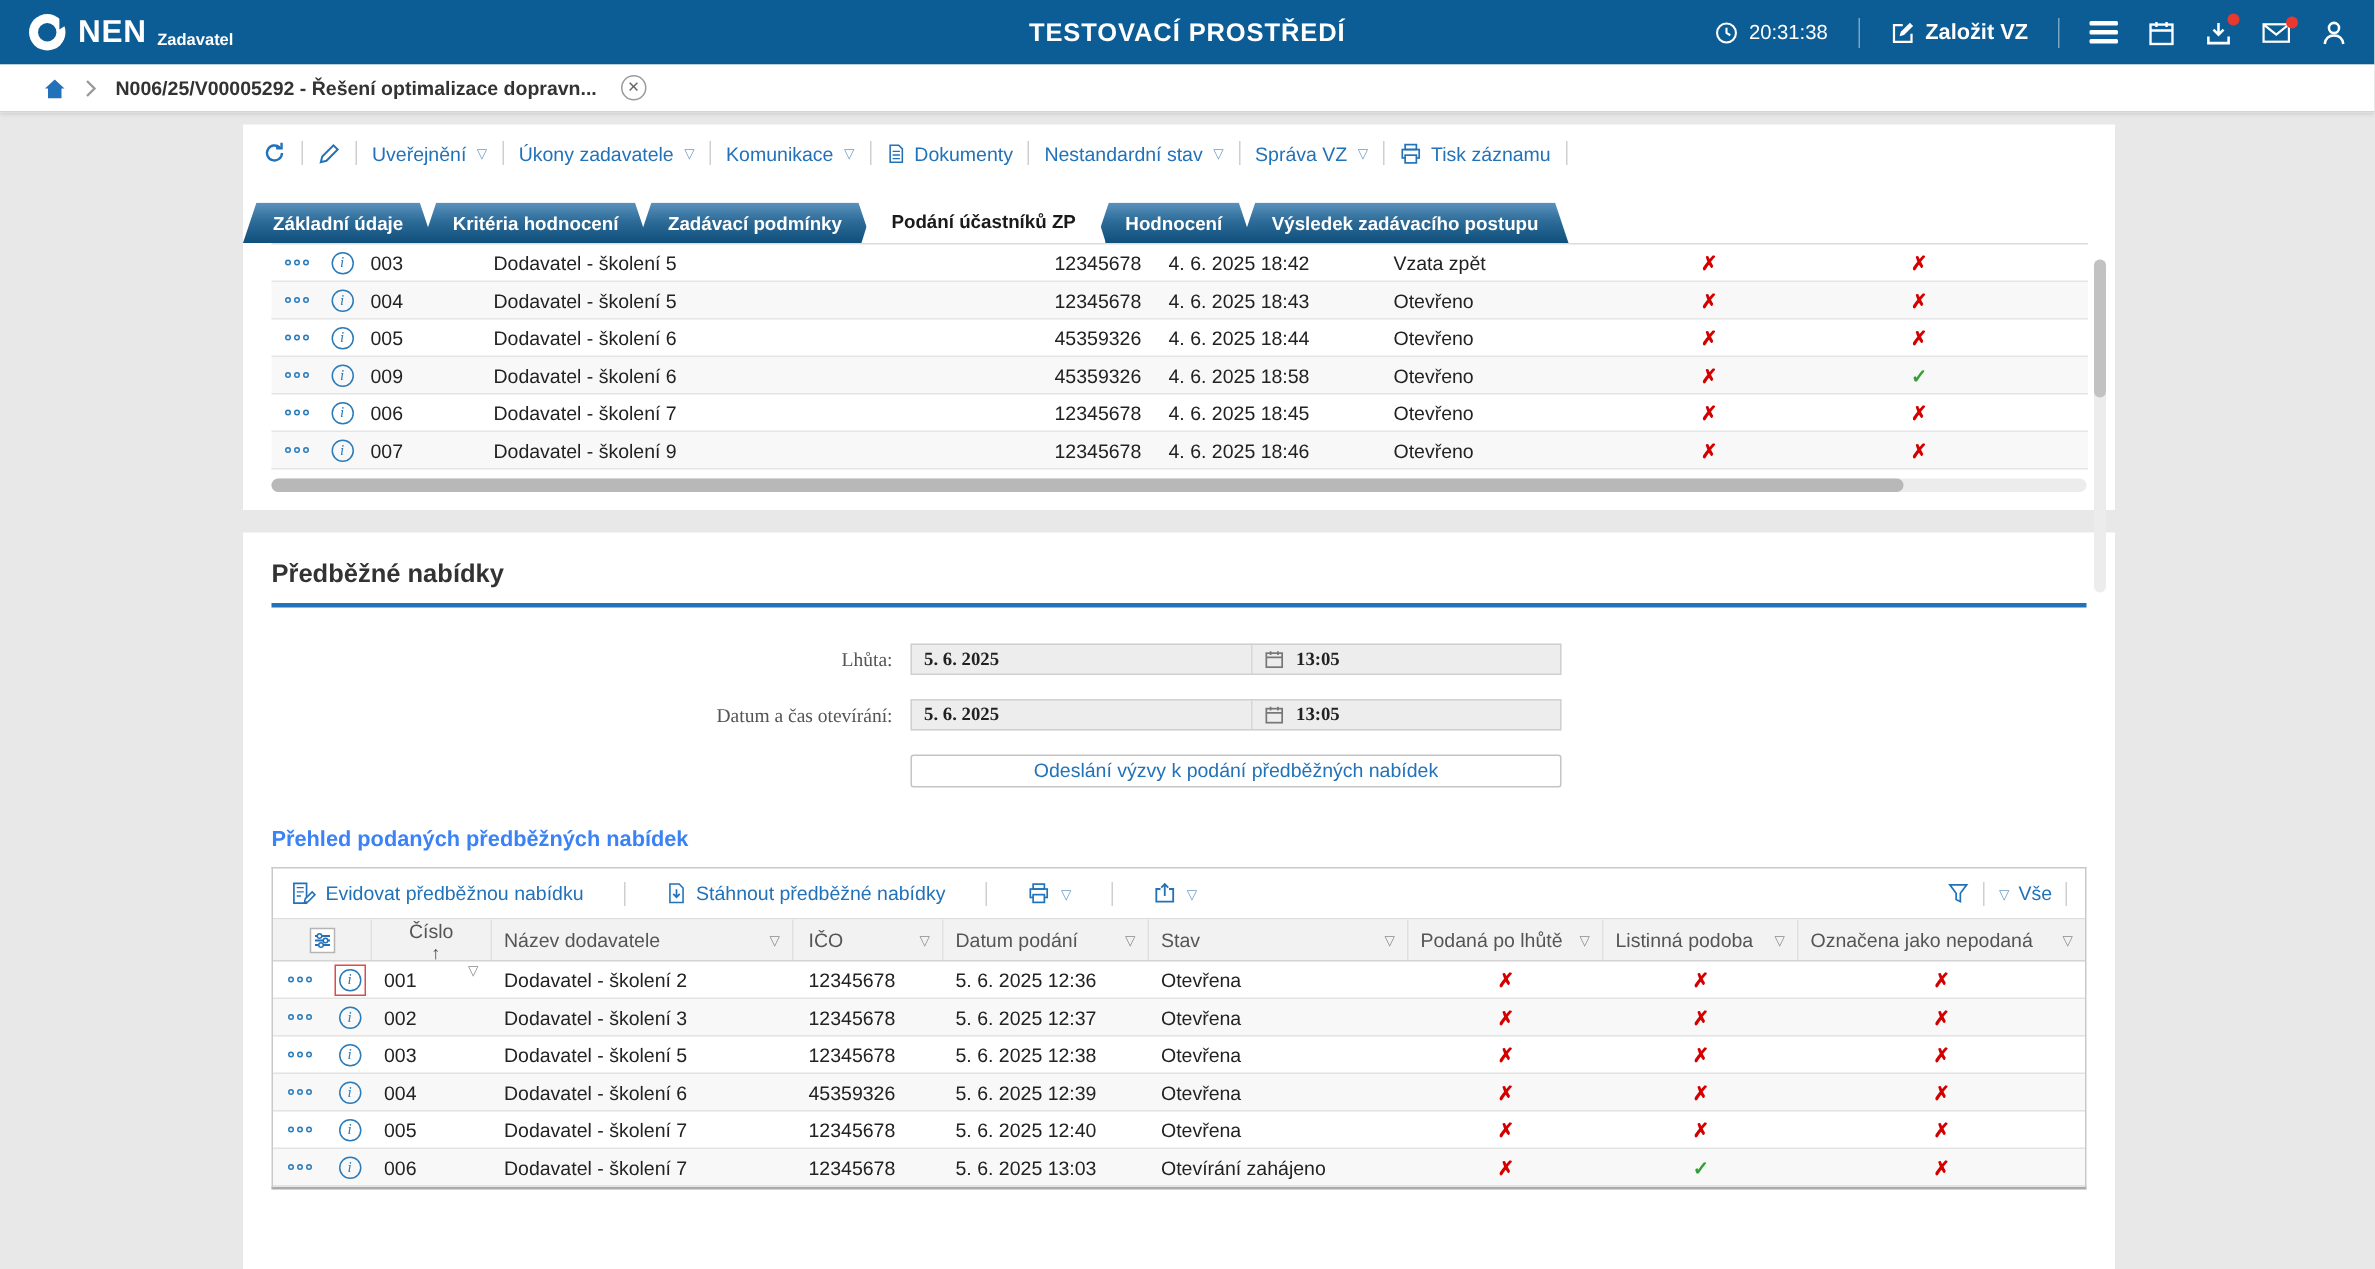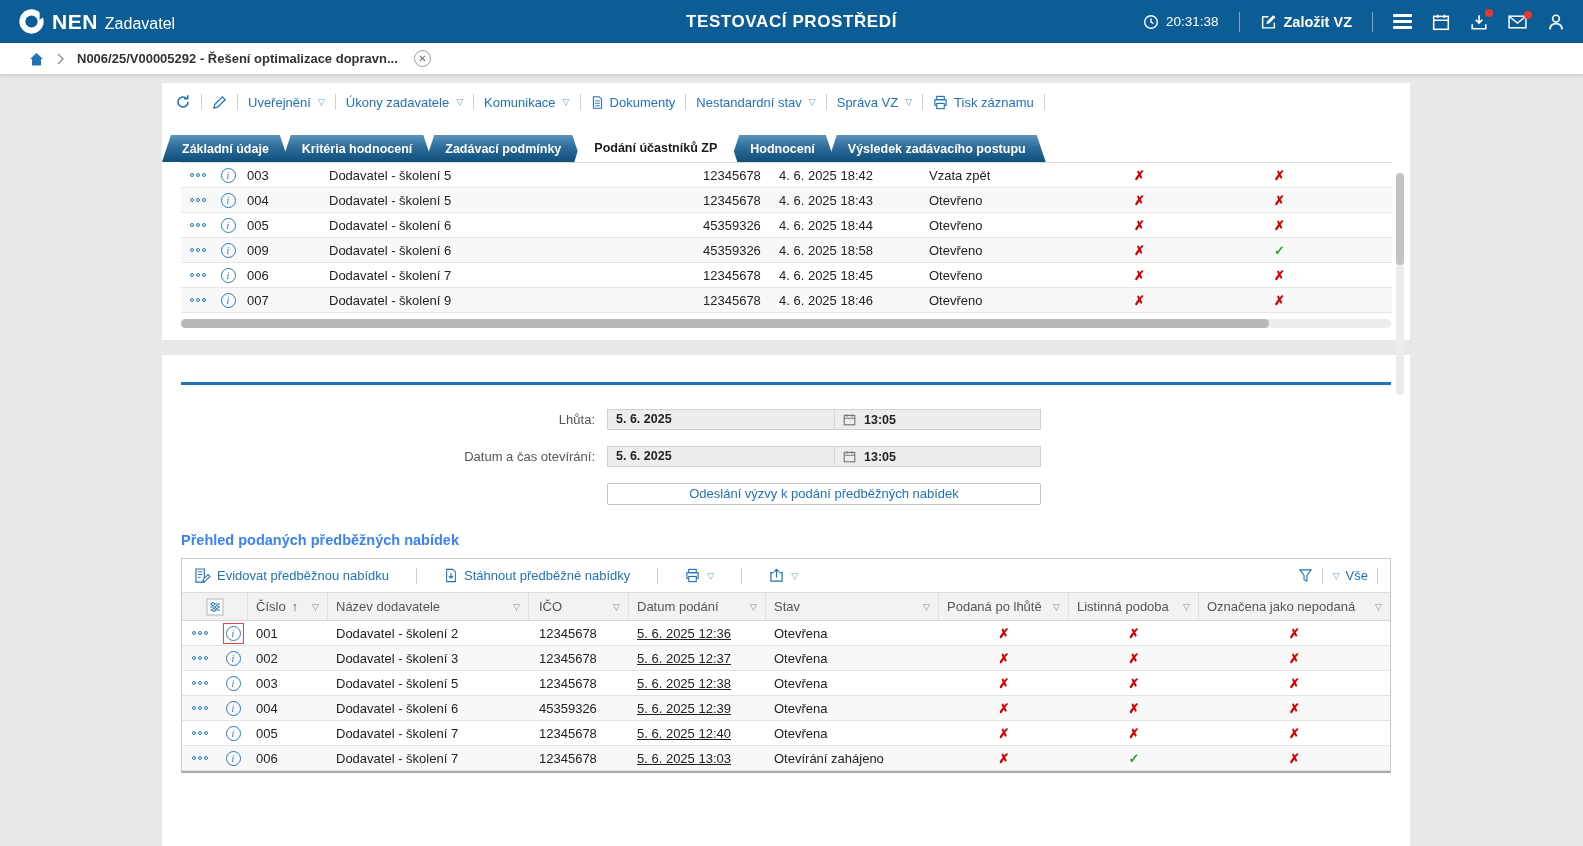--- a/index.html
+++ b/index.html
@@ -3,21 +3,21 @@
 <meta charset="utf-8">
 <style>
   * { box-sizing: border-box; margin: 0; padding: 0; }
   html,body { width:1583px; height:846px; overflow:hidden; }
   body { font-family:"Liberation Sans", sans-serif; background:#e8e8e8; color:#222; }
 
   
   .topbar { height:43px; background:#0c5c95; display:flex; align-items:center; padding:0 18px; color:#fff; position:relative; }
   .brand-wrap { display:flex; align-items:flex-end; gap:7px; }
   .brand { font-size:21px; font-weight:bold; letter-spacing:.5px; line-height:26px; }
-  .brand-sub { font-size:16px; margin-bottom:2px; }
+  .brand-sub { font-size:11px; margin-bottom:2px;font-weight:bold; }
   .env-title { position:absolute; left:50%; transform:translateX(-50%); font-size:17px; font-weight:bold; letter-spacing:.6px; }
   .top-right { margin-left:auto; display:flex; align-items:center; gap:20px; }
   .top-item { display:flex; align-items:center; gap:7px; font-size:13.5px; }
   .top-sep { width:1px; height:20px; background:rgba(255,255,255,.45); }
   .create-vz { font-size:14.5px; font-weight:bold; }
   .icon-btn { position:relative; display:flex; align-items:center; }
   .badge { position:absolute; top:-4px; right:-5px; width:8px; height:8px; border-radius:50%; background:#e8392f; }
   .hamburger { display:flex; flex-direction:column; gap:3.5px; }
   .hamburger span { width:19px; height:2.6px; background:#fff; border-radius:1px; }
 
@@ -71,21 +71,21 @@
   .hscroll { margin:6px 19px 0; height:9px; background:#ececec; border-radius:5px; }
   .hthumb { width:1088px; height:9px; background:#b8b8b8; border-radius:5px; }
   .vtrack { position:absolute; right:6px; top:90px; width:8px; height:222px; background:#ececec; border-radius:4px; }
   .vthumb { width:8px; height:92px; background:#c2c2c2; border-radius:4px; }
 
   
   .panel2 { margin-top:15px; padding:18px 19px 26px; min-height:495px; }
   .sec-title { font-size:17px; font-weight:bold; color:#333; }
   .sec-underline { height:3px; background:#2272b9; margin-top:9px; }
 
-  .form-area { margin-top:24px; }
+  .form-area { margin-top:24px;font-family:Liberation Serif, serif; }
   .frow { display:flex; align-items:center; margin-bottom:16px; }
   .flabel { width:426px; text-align:right; padding-right:12px; font-size:13px; color:#555; }
   .fctrl { display:flex; width:434px; height:21px; border:1px solid #d0d0d0; background:#ededed; }
   .fdate { flex:1; padding:0 8px; font-size:12.5px; font-weight:bold; line-height:19px; border-right:1px solid #d6d6d6; }
   .ftime { width:205px; display:flex; align-items:center; gap:8px; padding:0 8px; font-size:12.5px; font-weight:bold; }
 
   .send-btn { margin-left:426px; width:434px; height:22px; background:#fff; border:1px solid #c4c4c4; border-radius:2px;
               color:#2272b9; font-size:13px; text-align:center; line-height:20px; margin-top:16px; }
   .warning { margin-left:426px; width:434px; text-align:center; white-space:nowrap; color:#e60000; font-weight:bold; font-size:12.5px; margin-top:19px; }
 
@@ -94,32 +94,32 @@
   
   .gridbox { border:1px solid #c9c9c9; border-bottom:2px solid #aaa; }
   .gtoolbar { height:34px; display:flex; align-items:center; padding:0 12px; gap:27px; font-size:13px; color:#2272b9; border-bottom:1px solid #ddd; }
   .gt-item { display:flex; align-items:center; gap:6px; color:#2272b9; white-space:nowrap; }
   .gt-right { margin-left:auto; display:flex; align-items:center; gap:9px; }
 
   .ghead { display:flex; align-items:stretch; background:#f2f2f2; border-bottom:1px solid #d5d5d5; height:28px; font-size:13px; color:#555; }
   .gh { display:flex; align-items:center; padding:0 8px; border-right:1px solid #e0e0e0; }
   .gh .drop { margin-left:auto; color:#8b8b8b; }
   .gh-0 { width:66px; justify-content:center; }
-  .gh-1 { width:80px; } .gh-2 { width:201px; } .gh-3 { width:100px; padding-left:10px; } .gh-4 { width:137px; }
+  .gh-1 { width:80px;flex-direction:column; } .gh-2 { width:201px; } .gh-3 { width:100px; padding-left:10px; } .gh-4 { width:137px; }
   .gh-5 { width:173px; } .gh-6 { width:130px; } .gh-7 { width:130px; } .gh-8 { width:191px; border-right:none; }
   .sort-arrow { font-weight:bold; color:#444; margin-left:6px; font-size:12px; }
 
   .grow { display:flex; align-items:center; height:25px; border-bottom:1px solid #e3e3e3; font-size:13px; }
   .grow:nth-child(even) { background:#f8f8f8; }
   .g-menu { width:36px; display:flex; justify-content:center; }
   .g-info { width:30px; display:flex; justify-content:center; }
   .g-num { width:80px; padding-left:8px; }
   .g-name { width:201px; padding-left:8px; }
   .g-ico { width:100px; padding-left:10px; }
-  .g-date { width:137px; padding-left:8px;text-decoration:underline; }
+  .g-date { width:137px; padding-left:8px; }
   .g-stav { width:173px; padding-left:8px; }
   .g-m1,.g-m2 { width:130px; text-align:center; }
   .g-m3 { width:191px; text-align:center; }
 
   svg { display:block; }
 </style>
 </head>
 <body>
 
 <header class="topbar">
@@ -396,20 +396,21 @@
 
     <div class="hscroll">
         <div class="hthumb"></div>
       </div>
     <div class="vtrack">
         <div class="vthumb"></div>
       </div>
   </section>
 
   <section class="panel panel2">
+    <div class="sec-title">Předběžné nabídky</div>
     <div class="sec-underline"></div>
 
     <div class="form-area">
       <div class="frow">
         <div class="flabel">Lhůta:</div>
         <div class="fctrl">
           <div class="fdate">5. 6. 2025</div>
           <div class="ftime">
             <span>
               <svg width="13" height="13" viewBox="0 0 16 16">

